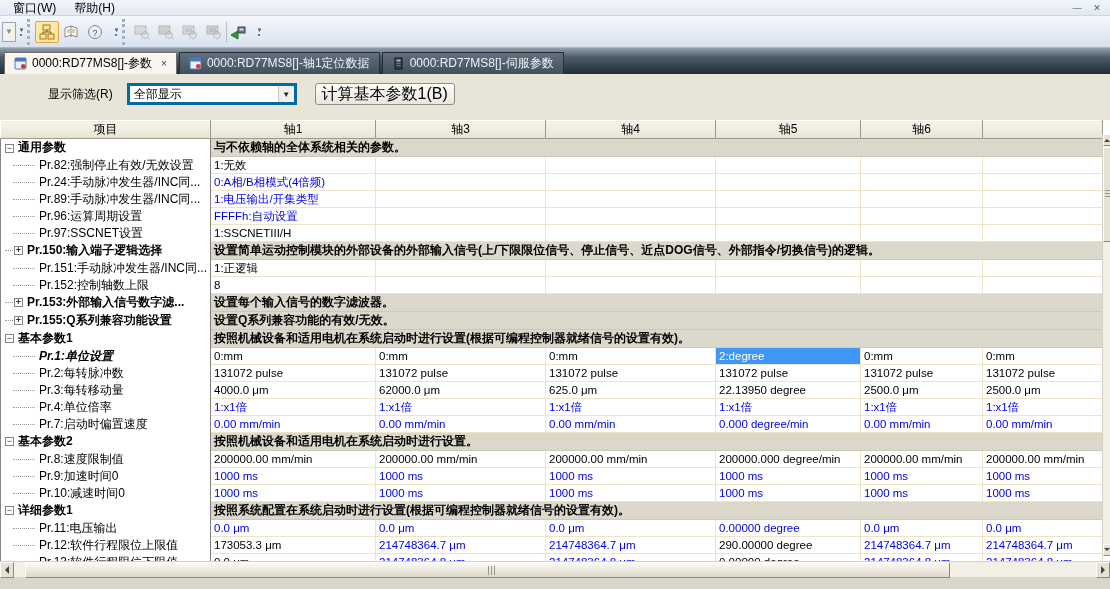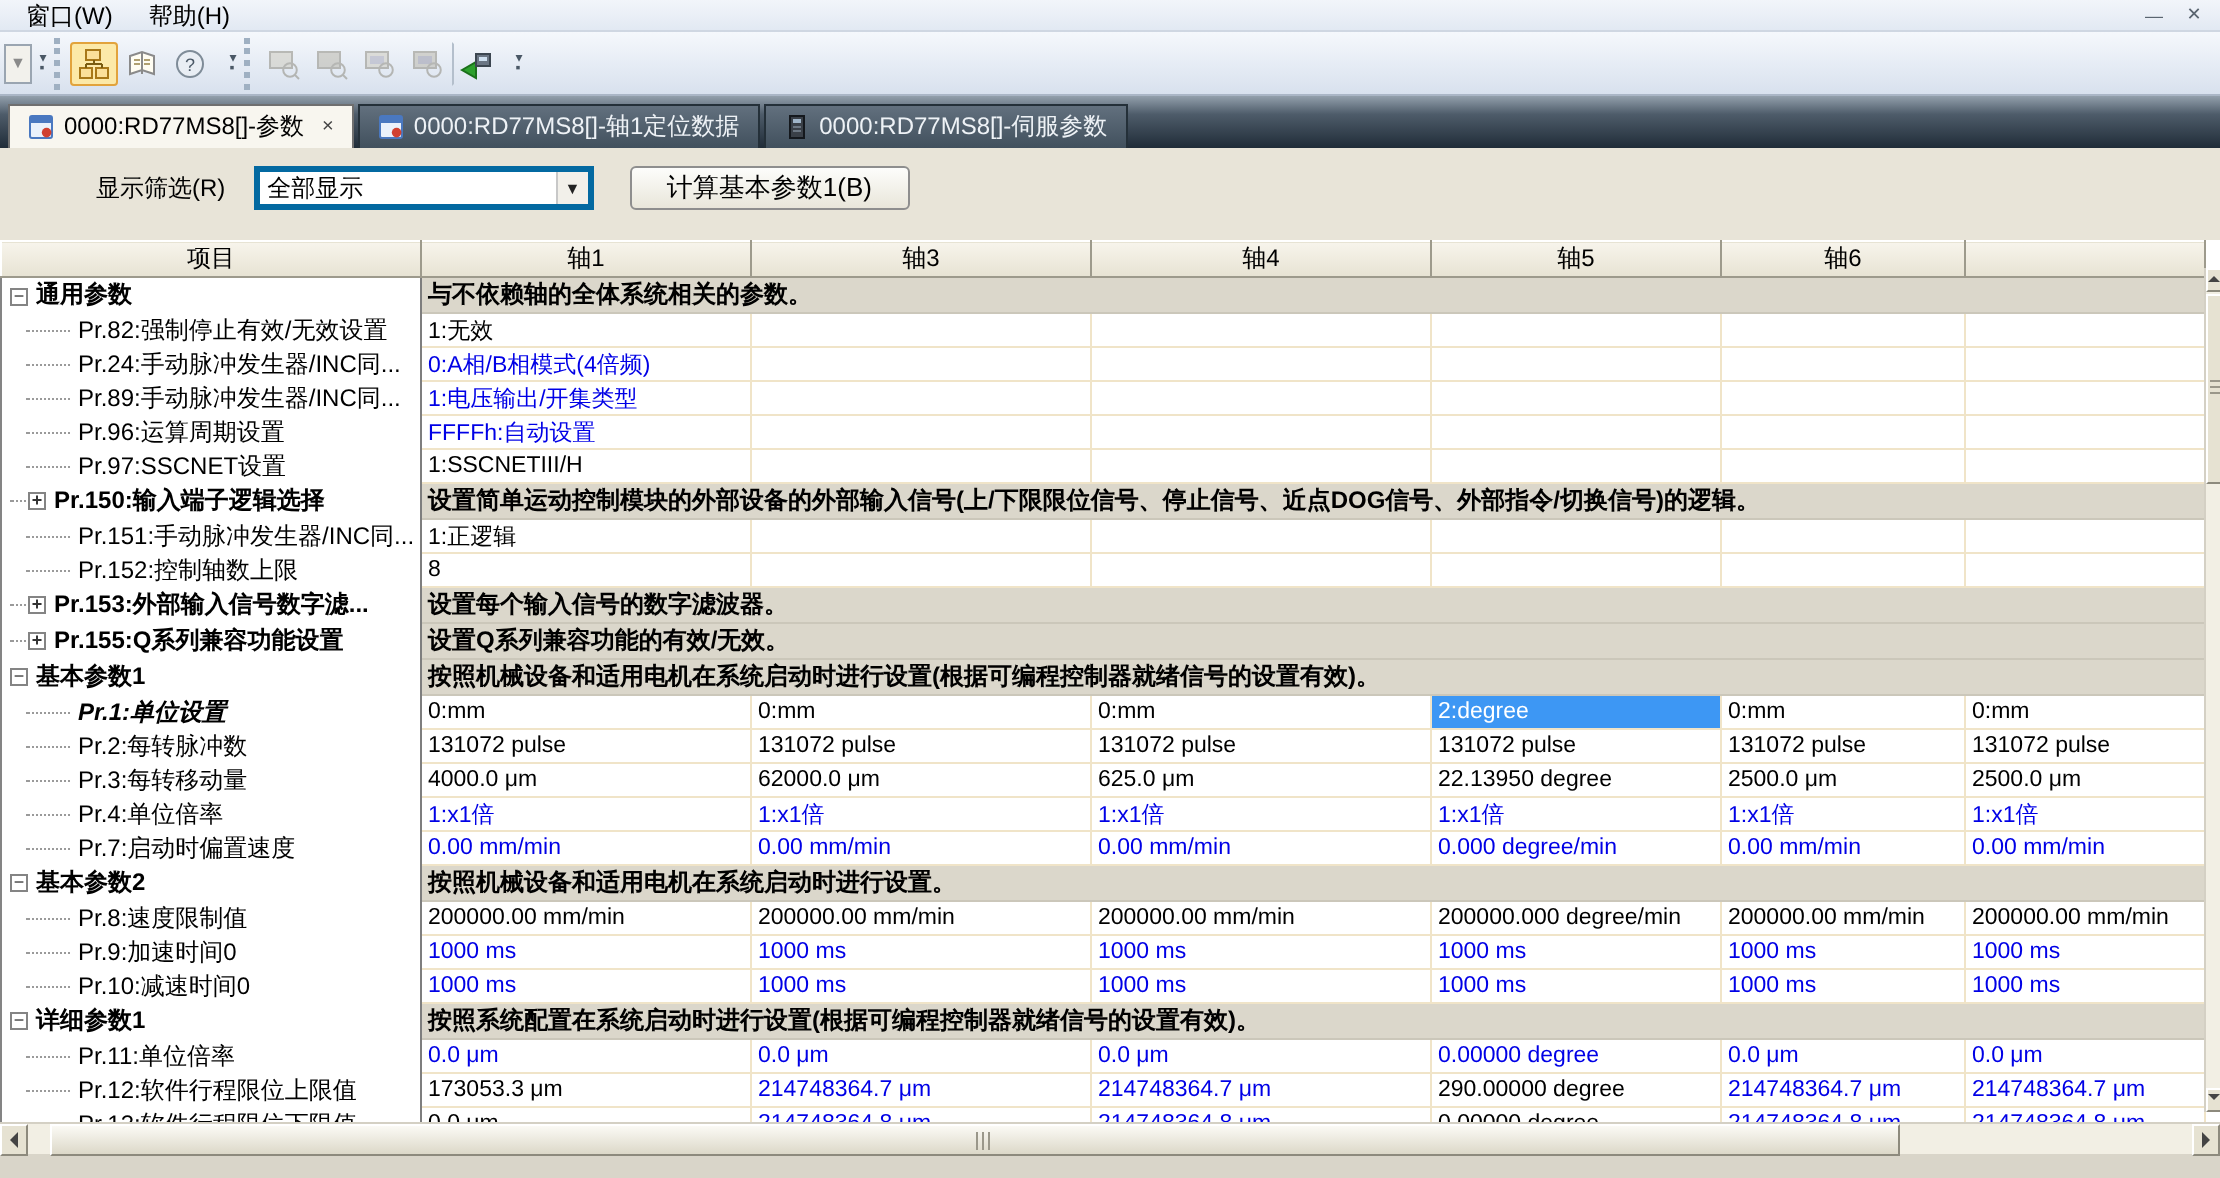--- a/index.html
+++ b/index.html
@@ -27,21 +27,21 @@
   .tab { height:22px; display:flex; align-items:center; gap:5px; padding:0 9px; margin-right:2px; font-size:12px; white-space:nowrap; border:1px solid #243039; border-bottom:none; background:linear-gradient(180deg,#62707e,#41505d); color:#eef2f6; }
   .tab.active { background:#f8f6ef; color:#000; border-color:#6f6f6f; }
   .tab-close { font-size:10px; color:#444; margin-left:4px; }
 
   
   .filterrow { height:46px; background:#e8e4d8; display:flex; align-items:center; padding:0 0 6px 8px; }
   .filter-label { margin-right:14px;margin-left:40px; }
   .dropdown { width:170px; height:22px; background:#fff; border:3px solid #0369a1; display:flex; align-items:center; }
   .dropdown .val { flex:1; padding-left:4px; white-space:nowrap; overflow:hidden; }
   .dropdown .dd-arrow { width:16px; height:100%; display:flex; align-items:center; justify-content:center; font-size:8px; color:#222; border-left:1px solid #c8c8c8; background:#f2f0ea; }
-  .calc-btn { margin-left:18px; width:140px; height:22px; border:1px solid #8e8e8e; border-radius:3px; background:linear-gradient(180deg,#fdfdfb,#e9e6da); display:flex; align-items:center; justify-content:center; font-size:13px; }
+  .calc-btn { margin-left:18px; width:140px; height:22px; border:1px solid #8e8e8e; border-radius:3px; background:linear-gradient(180deg,#fdfdfb,#e9e6da); display:flex; align-items:center; justify-content:center; font-size:16px; }
 
   
   .gridwrap { position:relative; width:1110px; height:452px; background:#fff; }
   table.grid { border-collapse:collapse; table-layout:fixed; width:1102px; border:1px solid #848484; }
   th { height:13px; font-weight:normal; font-size:12px; text-align:center; background:linear-gradient(180deg,#f7f4eb,#e7e3d3); border:1px solid; border-color:#ffffff #9d9a8c #9d9a8c #ffffff; padding:0; white-space:nowrap; overflow:hidden; }
   .gridbody { width:1110px; height:422px; overflow:hidden; }
   td { height:16px; font-size:12px; white-space:nowrap; overflow:hidden; vertical-align:middle; }
   td.tree { background:#fff; border-right:1px solid #7e7e7e; padding-left:4px; }
   td.val { background:#fff; border-right:1px solid #f0e4c8; border-bottom:1px solid #f0e4c8; padding-left:3px; font-size:11.5px; }
   td.desc { background:#dbd7cb; border-bottom:1px solid #cbc7ba; font-weight:bold; padding-left:3px; }
@@ -394,21 +394,21 @@
               <td class="val c-b">1000 ms</td>
               <td class="val c-b">1000 ms</td>
               <td class="val c-b">1000 ms</td>
               <td class="val c-b">1000 ms</td>
             </tr>
             <tr>
               <td class="tree"><span class="pmbox">−</span><span class="t-g">详细参数1</span></td>
               <td class="desc" colspan="6">按照系统配置在系统启动时进行设置(根据可编程控制器就绪信号的设置有效)。</td>
             </tr>
             <tr>
-              <td class="tree"><span class="t-l">Pr.11:单位倍率</span></td>
+              <td class="tree"><span class="t-l">Pr.11:电压输出</span></td>
               <td class="val c-b">0.0 μm</td>
               <td class="val c-b">0.0 μm</td>
               <td class="val c-b">0.0 μm</td>
               <td class="val c-b">0.00000 degree</td>
               <td class="val c-b">0.0 μm</td>
               <td class="val c-b">0.0 μm</td>
             </tr>
             <tr>
               <td class="tree"><span class="t-l">Pr.12:软件行程限位上限值</span></td>
               <td class="val c-k">173053.3 μm</td>

